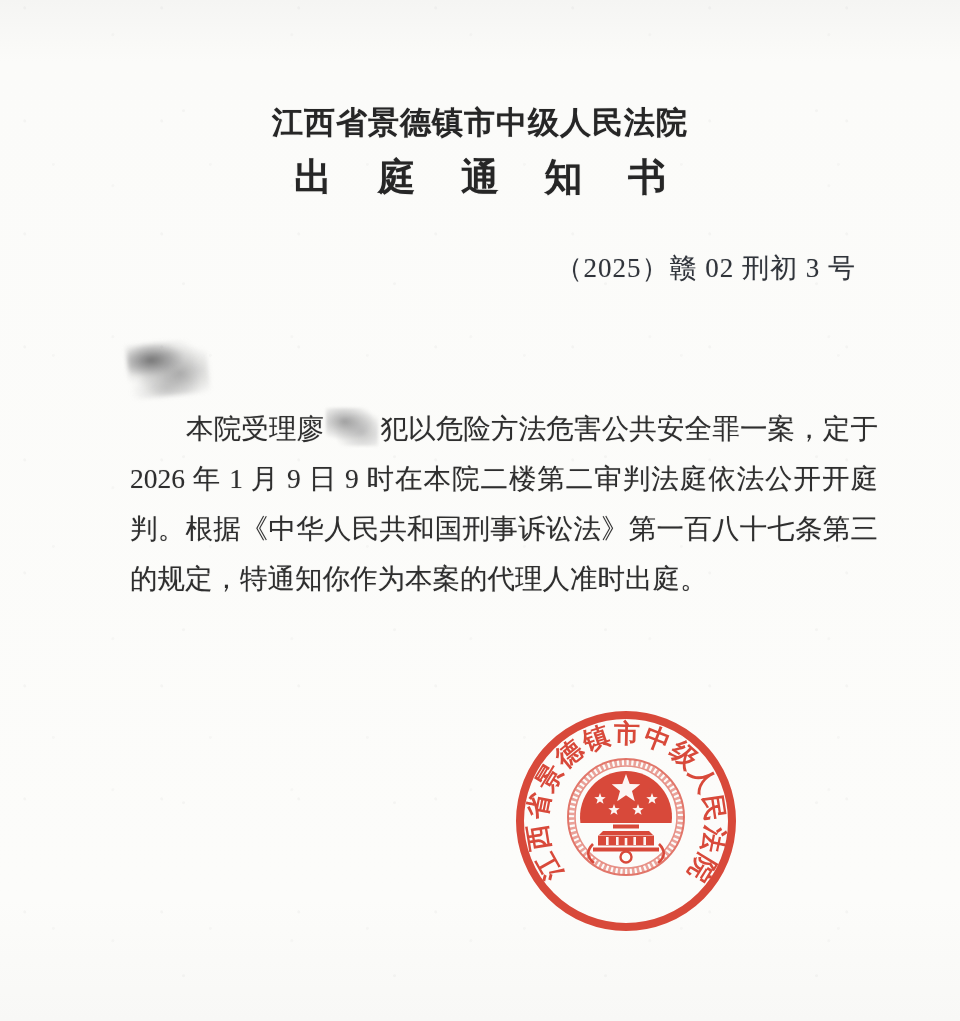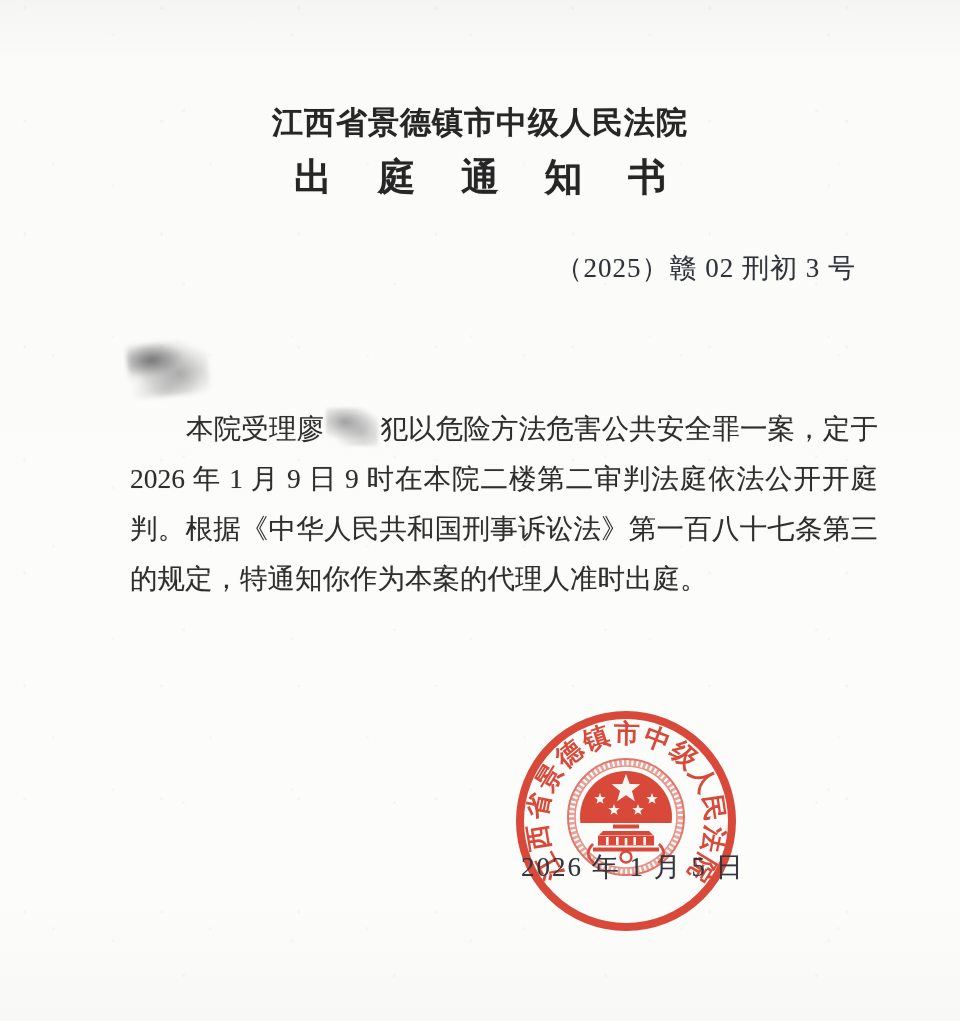--- a/index.html
+++ b/index.html
@@ -187,15 +187,14 @@
           </g>
           <rect x="-33" y="30.5" width="66" height="4"></rect>
           <circle cx="0" cy="40" r="5.5" fill="none" stroke="#d63a2a" stroke-width="2.4"></circle>
           <path d="M -33 27 Q -43 37 -32 46" fill="none" stroke="#d63a2a" stroke-width="2.6"></path>
           <path d="M 33 27 Q 43 37 32 46" fill="none" stroke="#d63a2a" stroke-width="2.6"></path>
         </g>
       </g>
     </svg>
   </div>
 
-  <div class="doc-date">2026 年 1 月 5 日</div>
 
 </div>
 
 </body></html>

